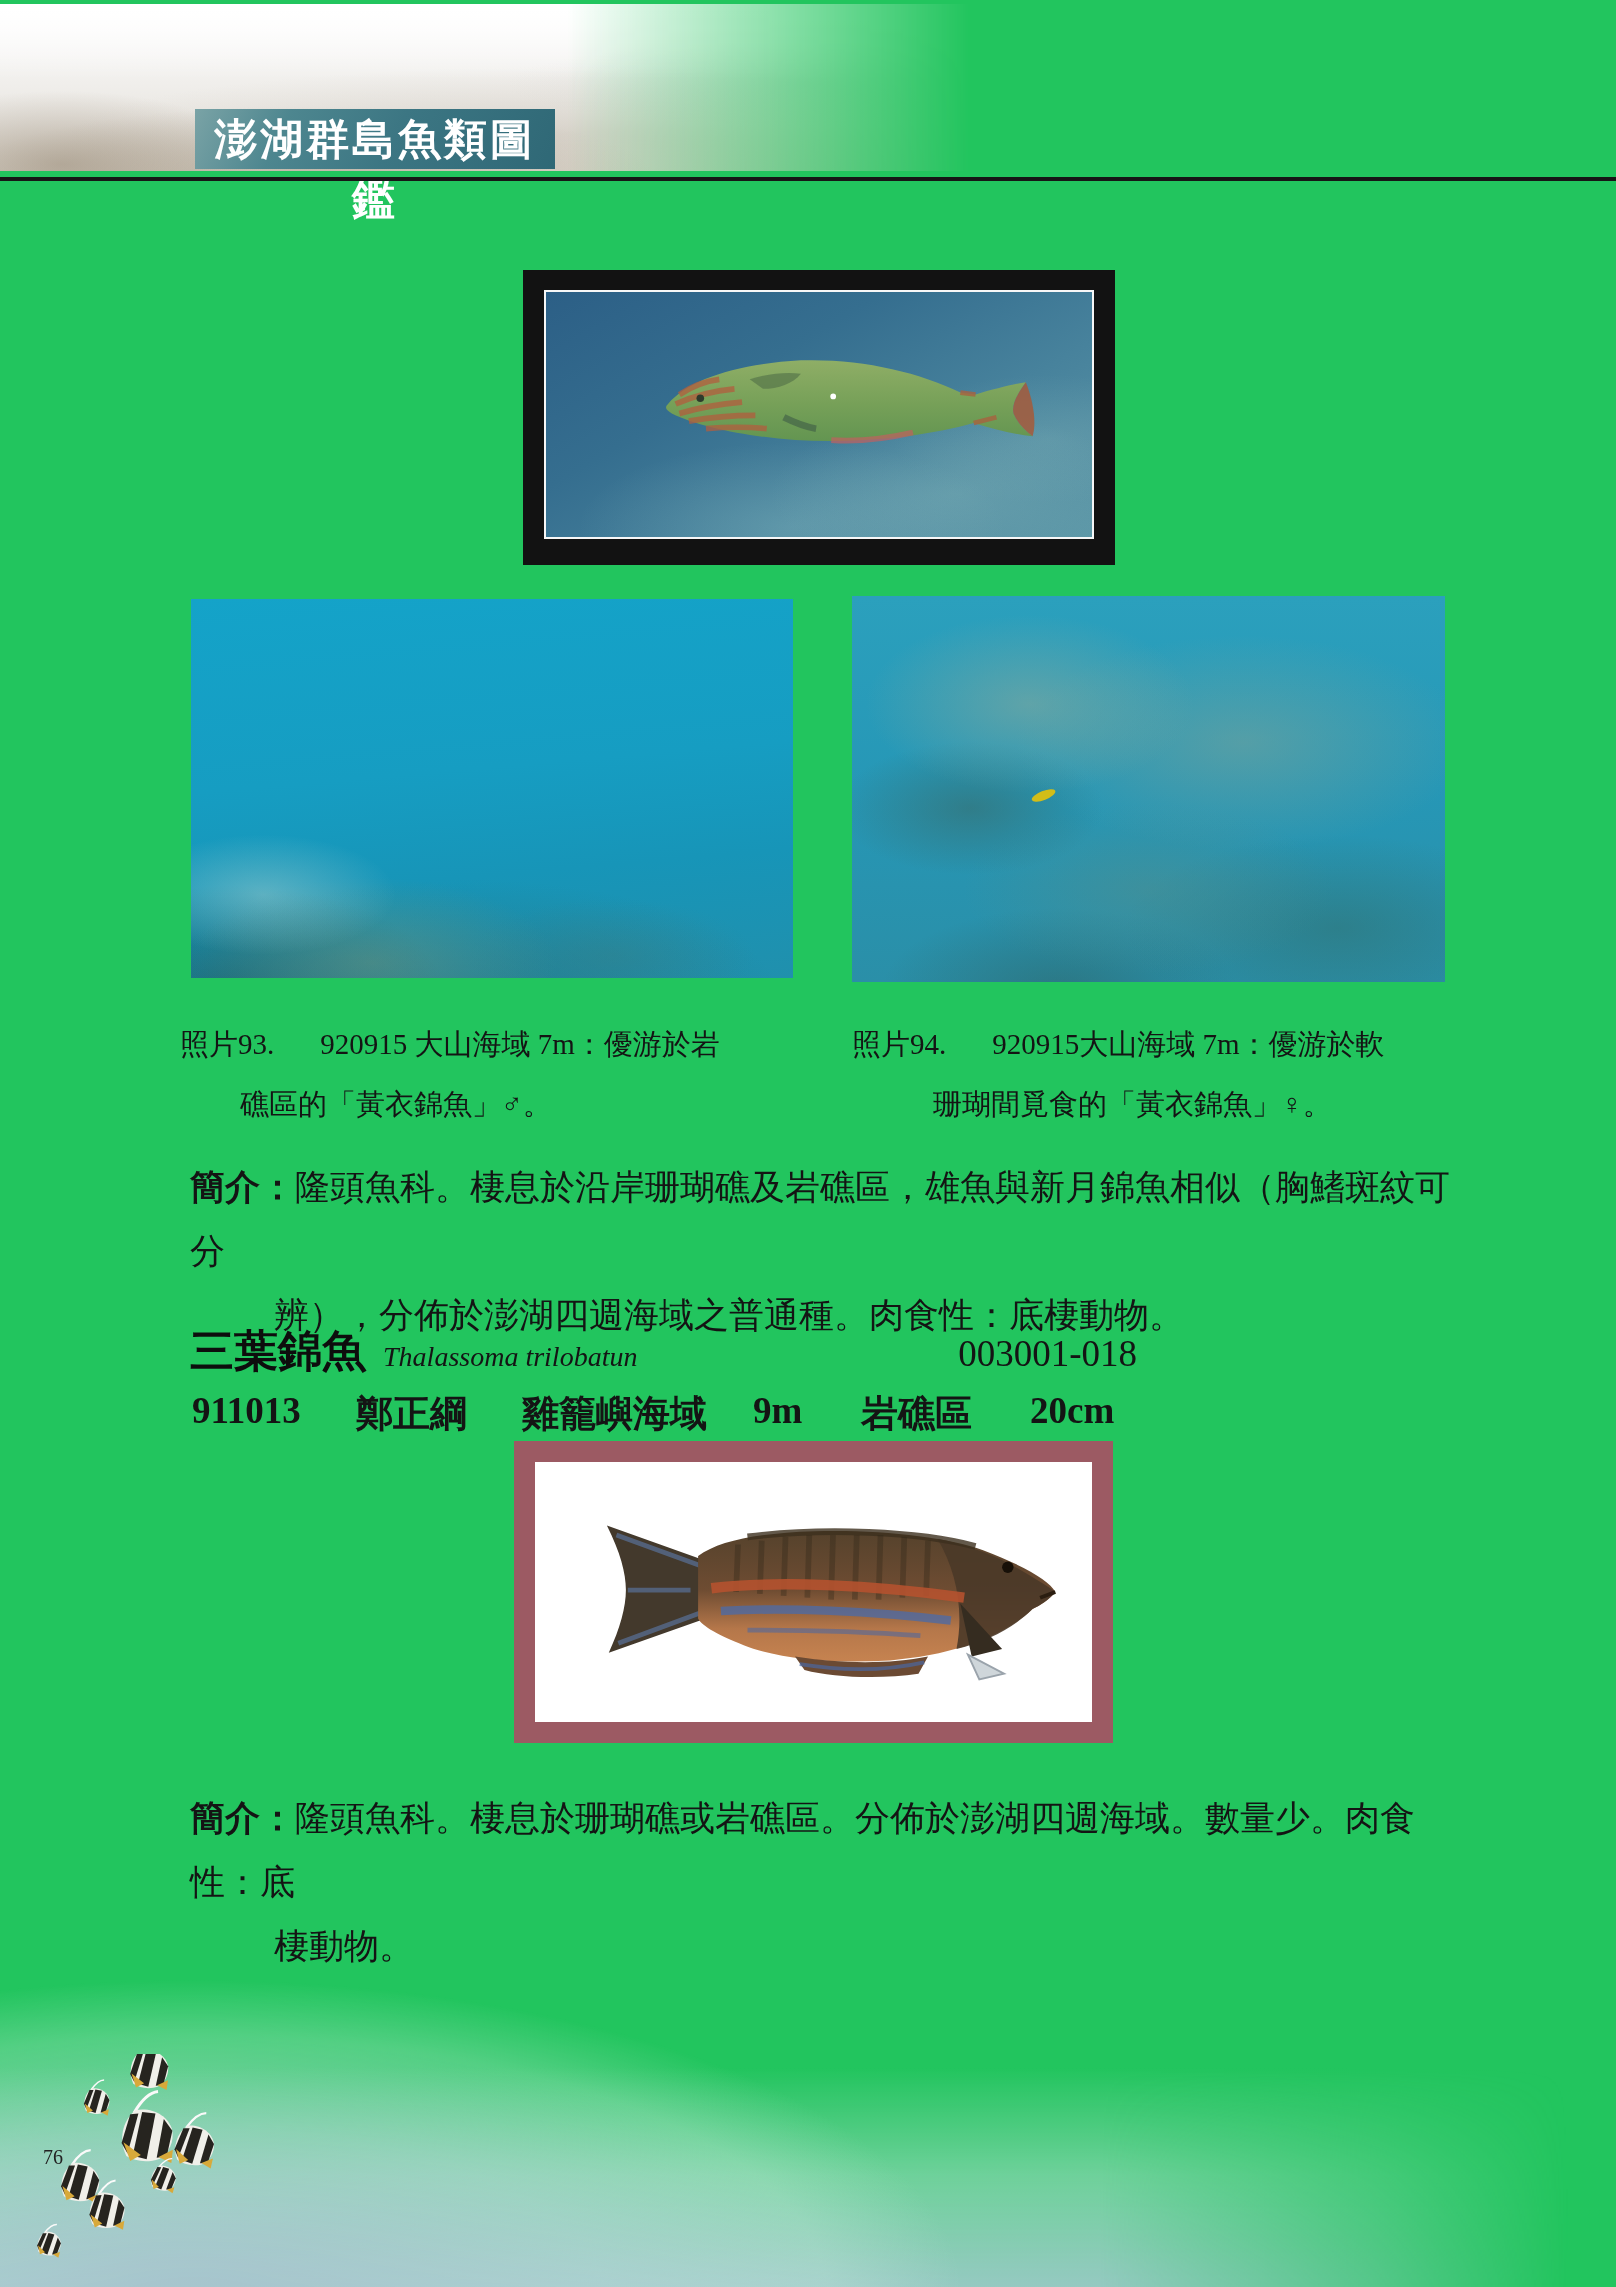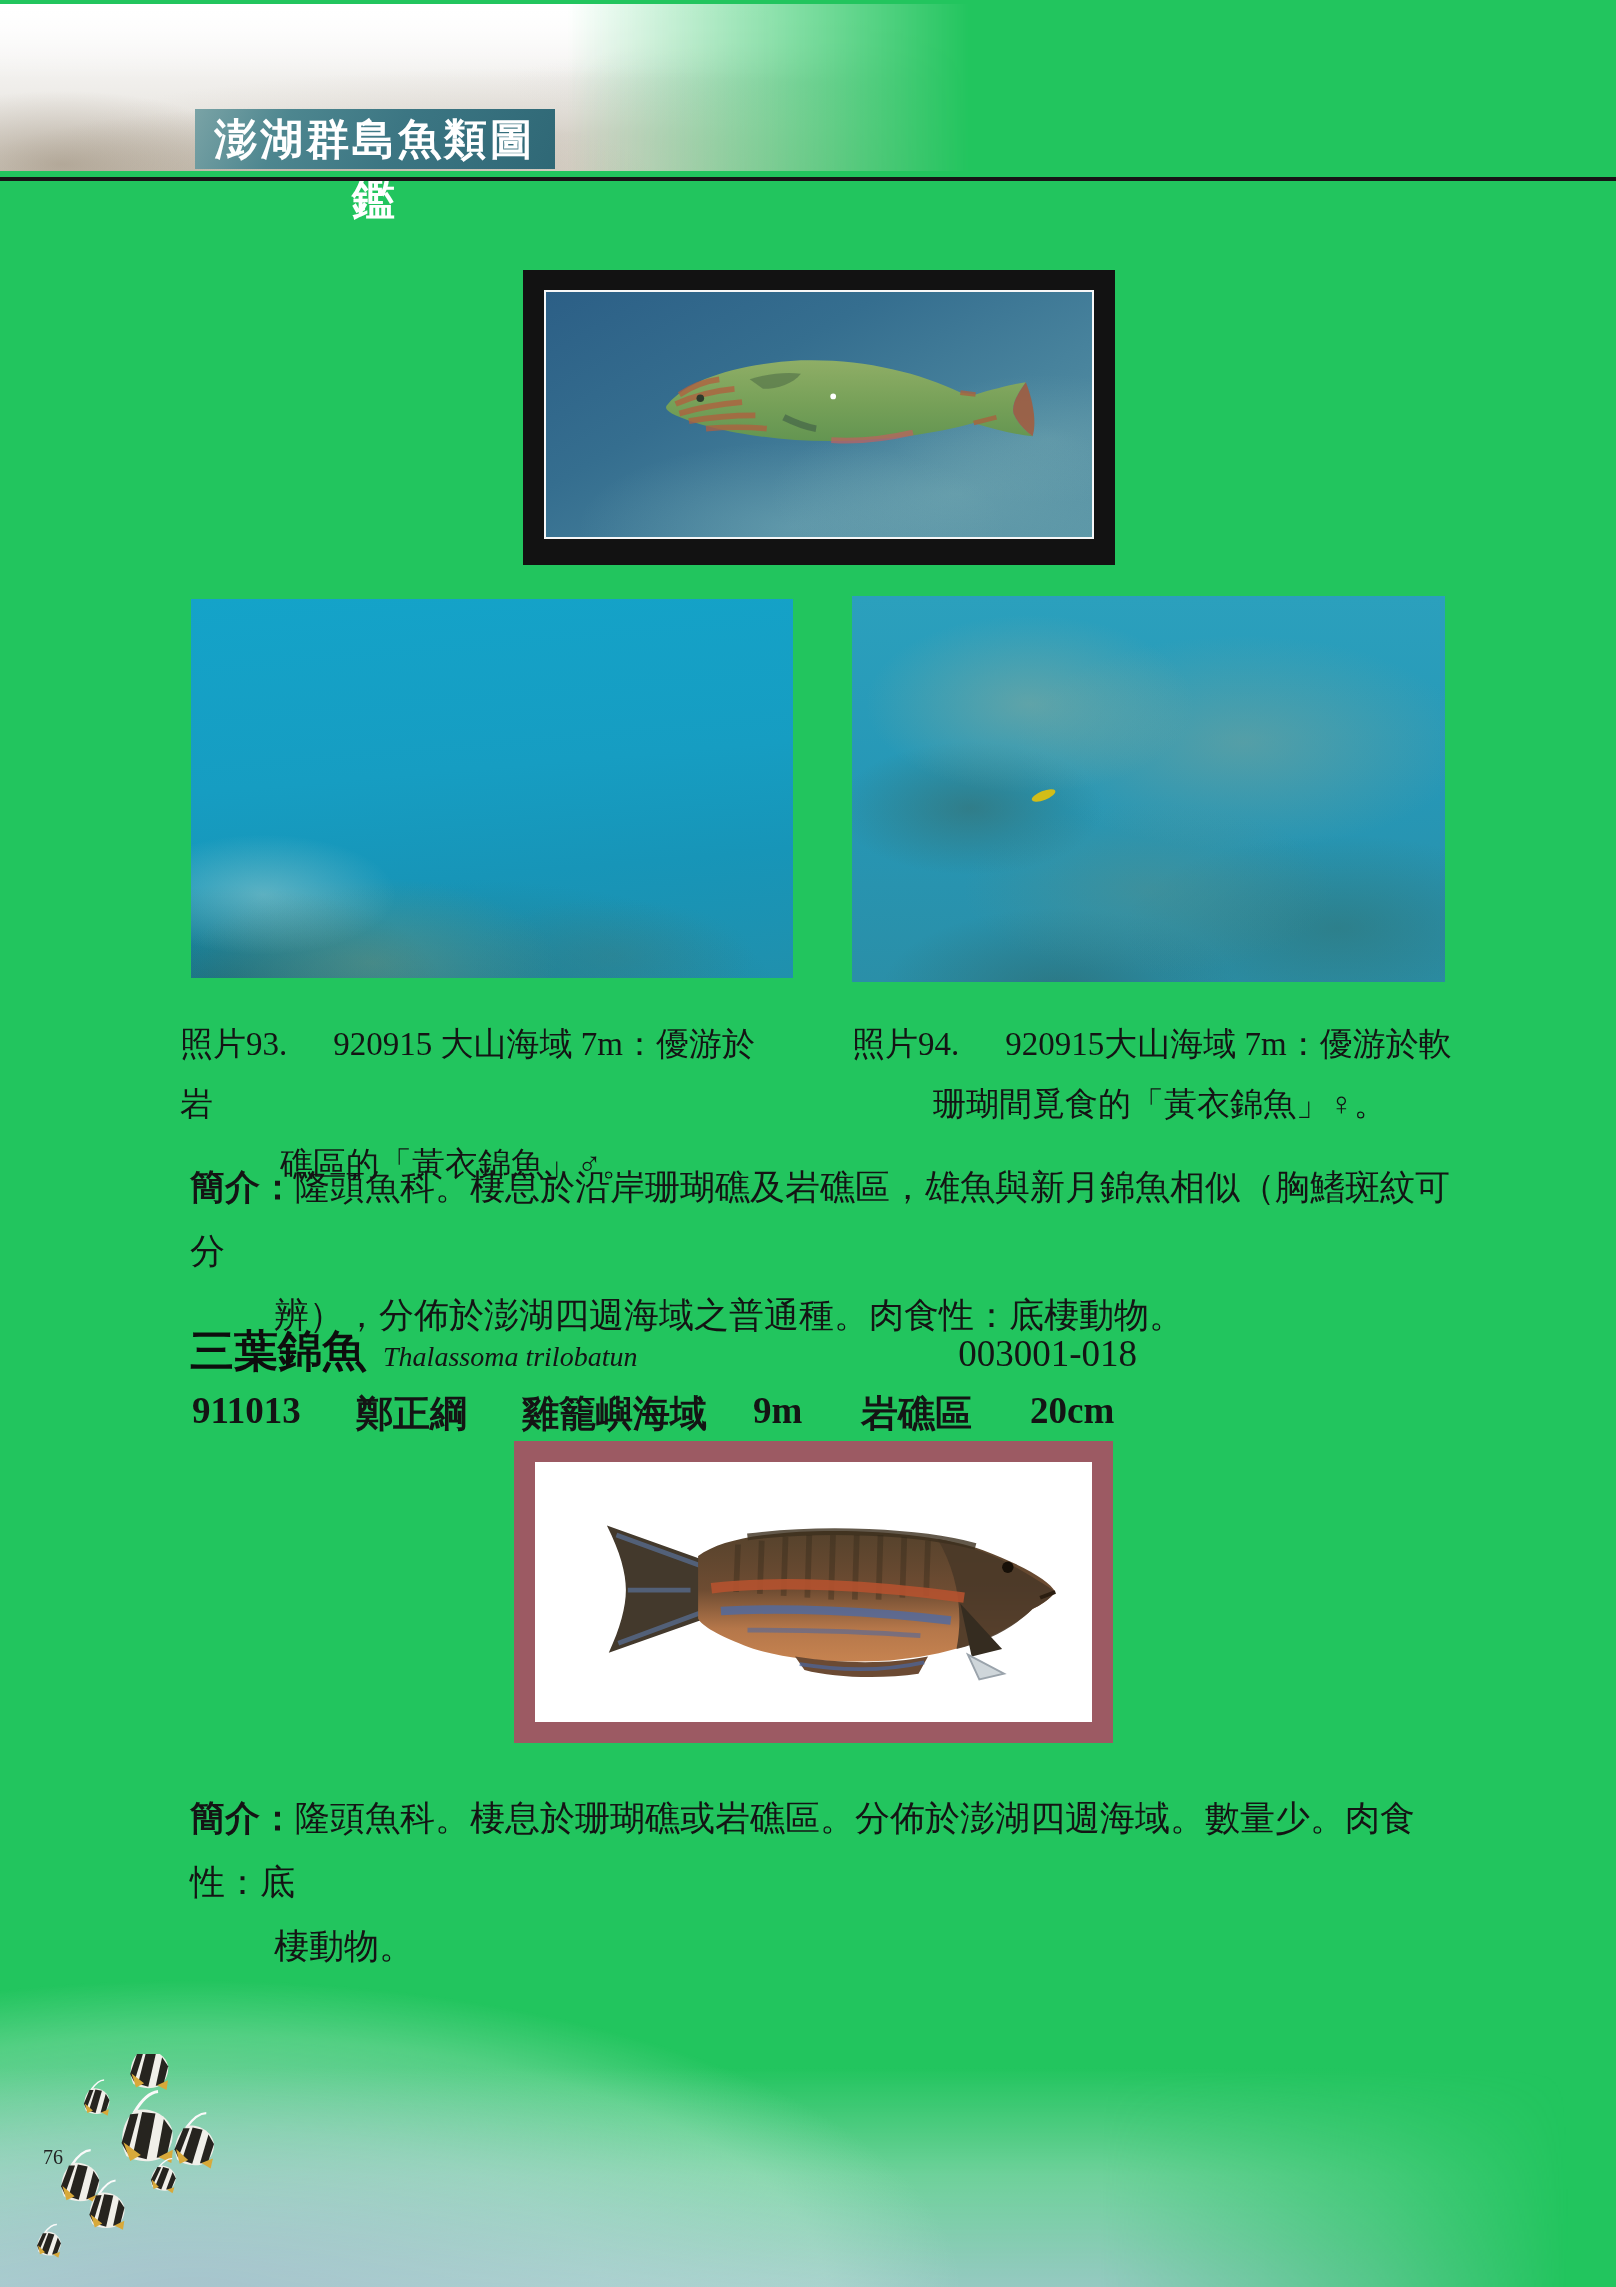--- a/index.html
+++ b/index.html
@@ -51,25 +51,25 @@
       radial-gradient(ellipse 304px 143px at 66% 38%, rgba(140,165,146,0.45), transparent 75%),
       radial-gradient(ellipse 190px 95px at 20% 55%, rgba(58,100,94,0.50), transparent 70%),
       radial-gradient(ellipse 247px 114px at 50% 76%, rgba(92,140,130,0.40), transparent 75%),
       radial-gradient(ellipse 285px 124px at 82% 86%, rgba(50,106,100,0.45), transparent 75%),
       radial-gradient(ellipse 228px 105px at 35% 102%, rgba(45,96,96,0.50), transparent 78%),
       linear-gradient(180deg,#2ba0bd 0%,#2697b6 50%,#2a8fa8 100%);}
   .yellow-fish{position:absolute;left:179px;top:195px;width:25px;height:8.6px;border-radius:50%;
     background:#d2bd18;transform:rotate(-22deg);}
 
   
-  .caption{position:absolute;font-size:33px;line-height:60px;color:#141414;}
+  .caption{position:absolute;font-size:29px;line-height:60px;color:#141414;}
   .caption .cap-no{margin-right:46px;}
   .cap-left{left:180px;top:1014px;width:590px;}
   .cap-right{left:852px;top:1014px;width:609px;}
-  .cap-left .cap-cont{margin-left:100px;text-align:right;}
+  .cap-left .cap-cont{margin-left:60px;text-align:right;}
   .cap-right .cap-cont{margin-left:81px;}
 
   
   .intro{position:absolute;left:190px;width:1265px;font-size:35px;line-height:64px;color:#141414;}
   .intro-1{top:1155px;}
   .intro-2{top:1786px;}
   .intro .intro-label{font-weight:bold;font-family:Liberation Sans, sans-serif;}
   .intro .intro-cont{margin-left:84px;}
 
   

